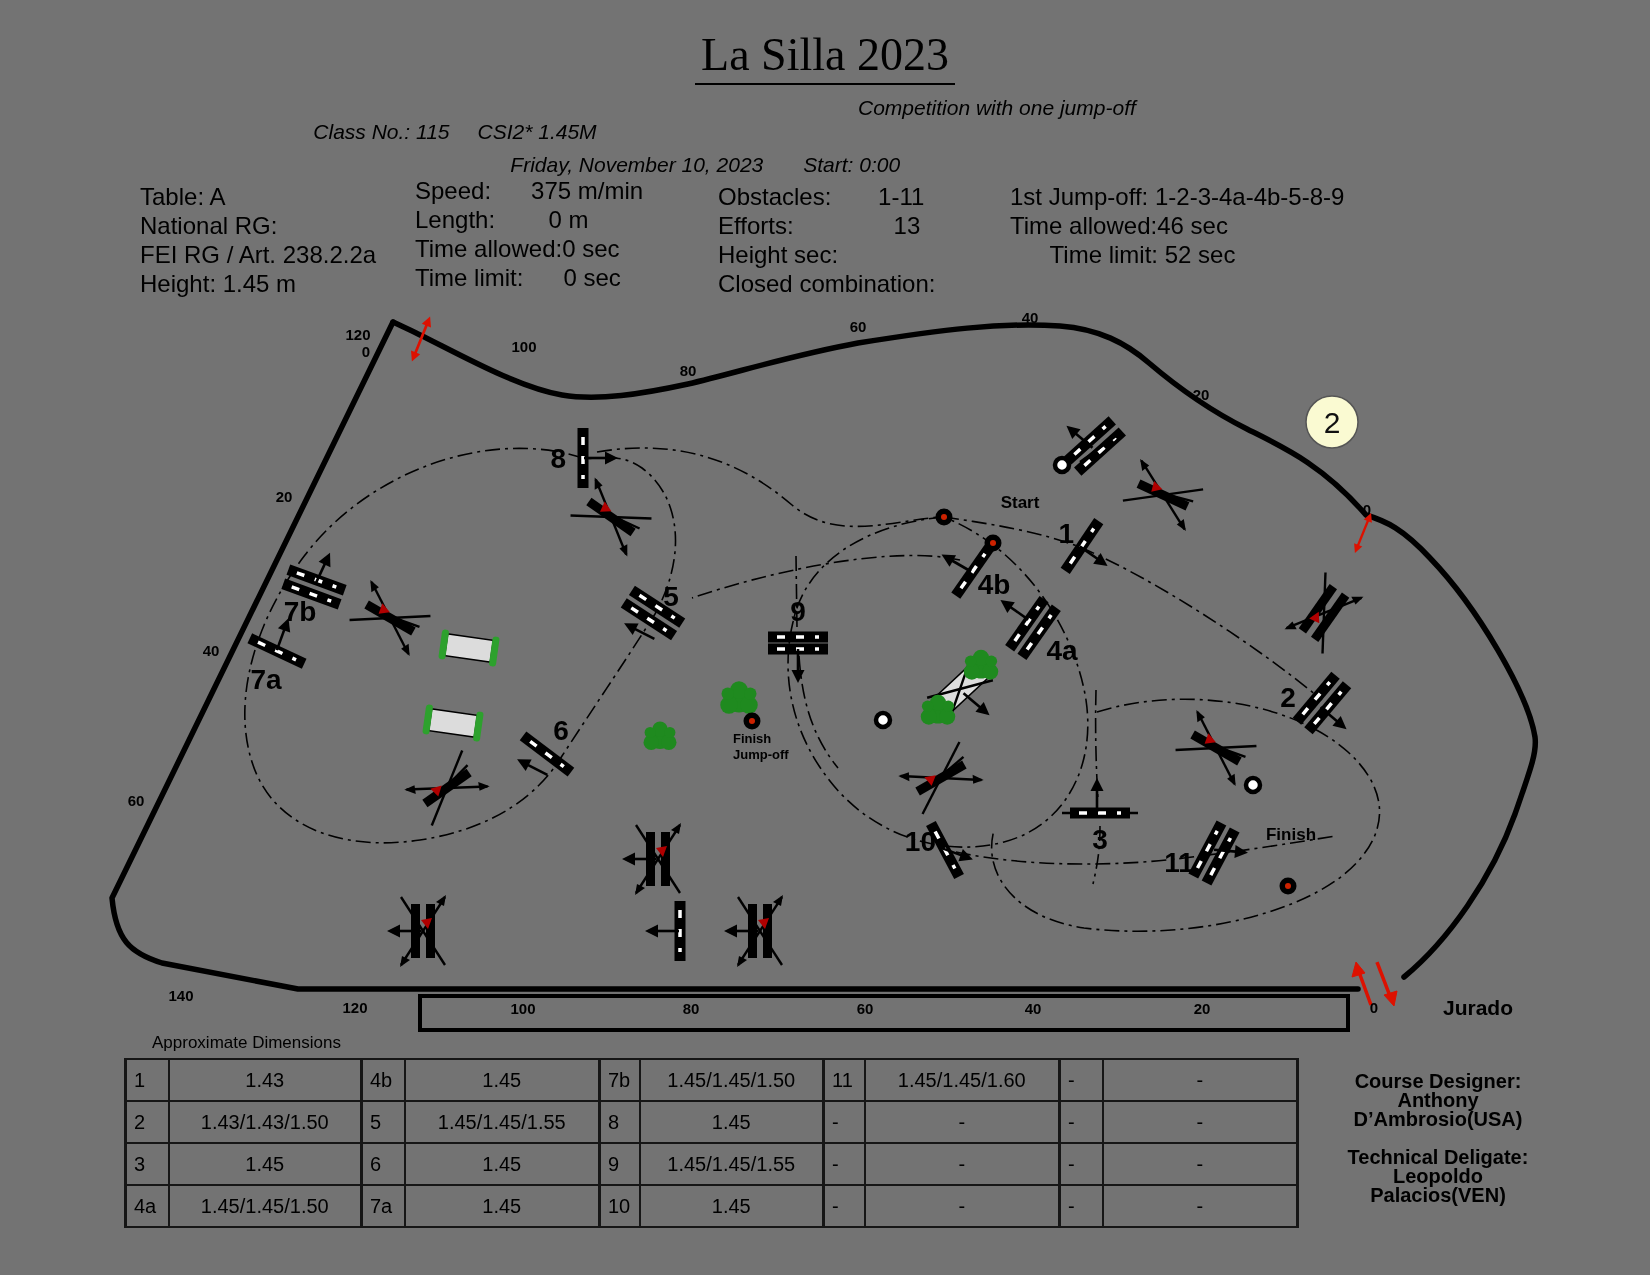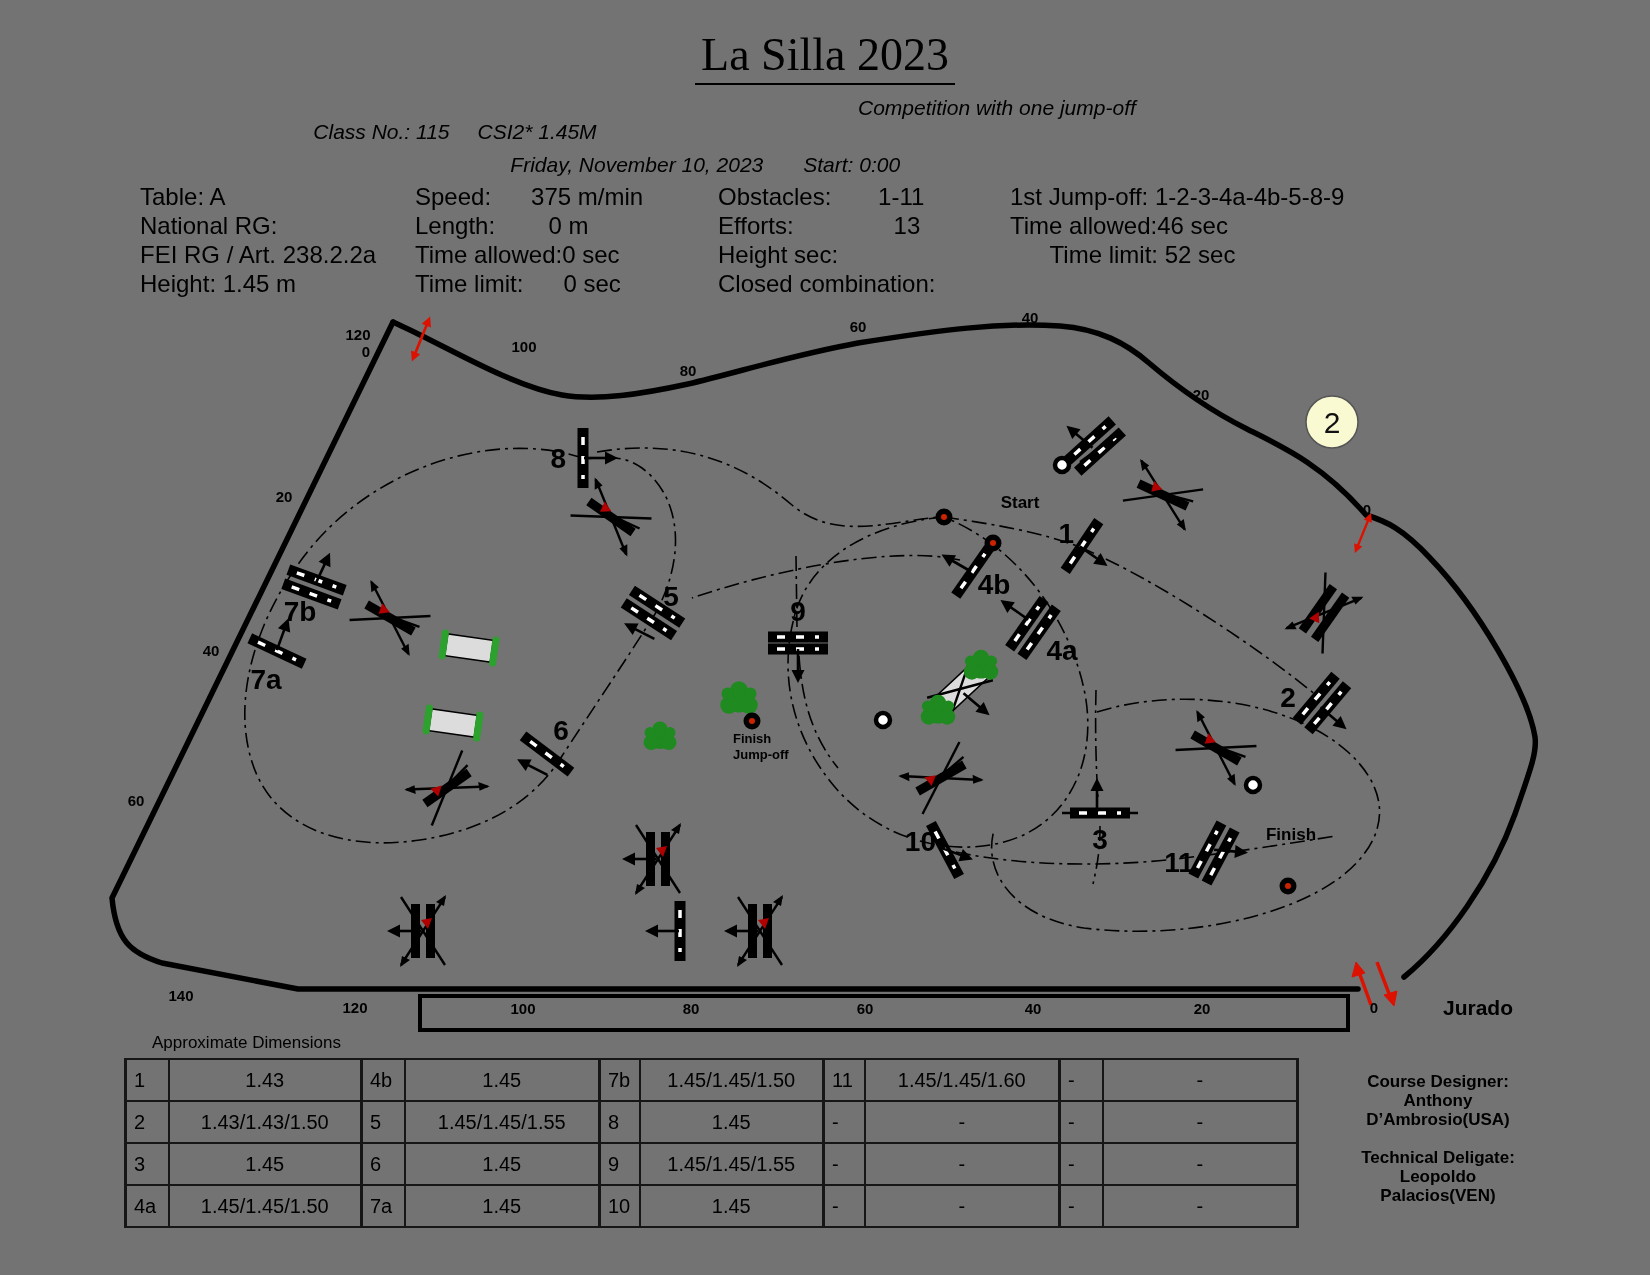--- a/index.html
+++ b/index.html
@@ -21,21 +21,21 @@
   .jtxt{font:bold 28px "Liberation Sans",sans-serif;fill:#000;}
   .stxt{font:bold 17px "Liberation Sans",sans-serif;fill:#000;}
   .ftxt{font:bold 13px "Liberation Sans",sans-serif;fill:#000;}
   .jurtxt{font:bold 21px "Liberation Sans",sans-serif;fill:#000;}
   .badgetxt{font:30px "Liberation Sans",sans-serif;fill:#111;}
   .caption{font-size:17px;}
   .dimtable{border-collapse:collapse;table-layout:fixed;}
   .dimtable td{border:2px solid #161616;height:38px;font-size:20px;overflow:hidden;}
   .dimtable td.dim-id{padding-left:7px;text-align:left;border-left-width:3px;}
   .dimtable td.dim-val{text-align:center;border-right-width:3px;}
-  .officials{width:210px;text-align:center;font-weight:bold;font-size:17px;line-height:19px;}
+  .officials{width:210px;text-align:center;font-weight:bold;font-size:20px;line-height:19px;}
   .off-line{min-height:19px;}
 </style>
 </head>
 <body>
 
 <div class="page">
 
   <div class="abs title-wrap">
     <span class="title">La Silla 2023</span>
   </div>
@@ -46,21 +46,21 @@
   <div class="abs h2" style="left:487px;top:129px;">
     <span>Friday, November 10, 2023</span><span style="display:inline-block;width:40px;"></span><span>Start: 0:00</span>
   </div>
 
   <div class="abs" style="left:140px;top:182px;">
     <div class="info-line">Table: A</div>
     <div class="info-line">National RG:</div>
     <div class="info-line">FEI RG / Art. 238.2.2a</div>
     <div class="info-line">Height: 1.45 m</div>
   </div>
-  <div class="abs" style="left:415px;top:182px;">
+  <div class="abs" style="left:415px;top:176px;">
     <div class="info-line">Speed:      375 m/min</div>
     <div class="info-line">Length:        0 m</div>
     <div class="info-line">Time allowed:0 sec</div>
     <div class="info-line">Time limit:      0 sec</div>
   </div>
   <div class="abs" style="left:718px;top:182px;">
     <div class="info-line">Obstacles:       1-11</div>
     <div class="info-line">Efforts:               13</div>
     <div class="info-line">Height sec:</div>
     <div class="info-line">Closed combination:</div>

